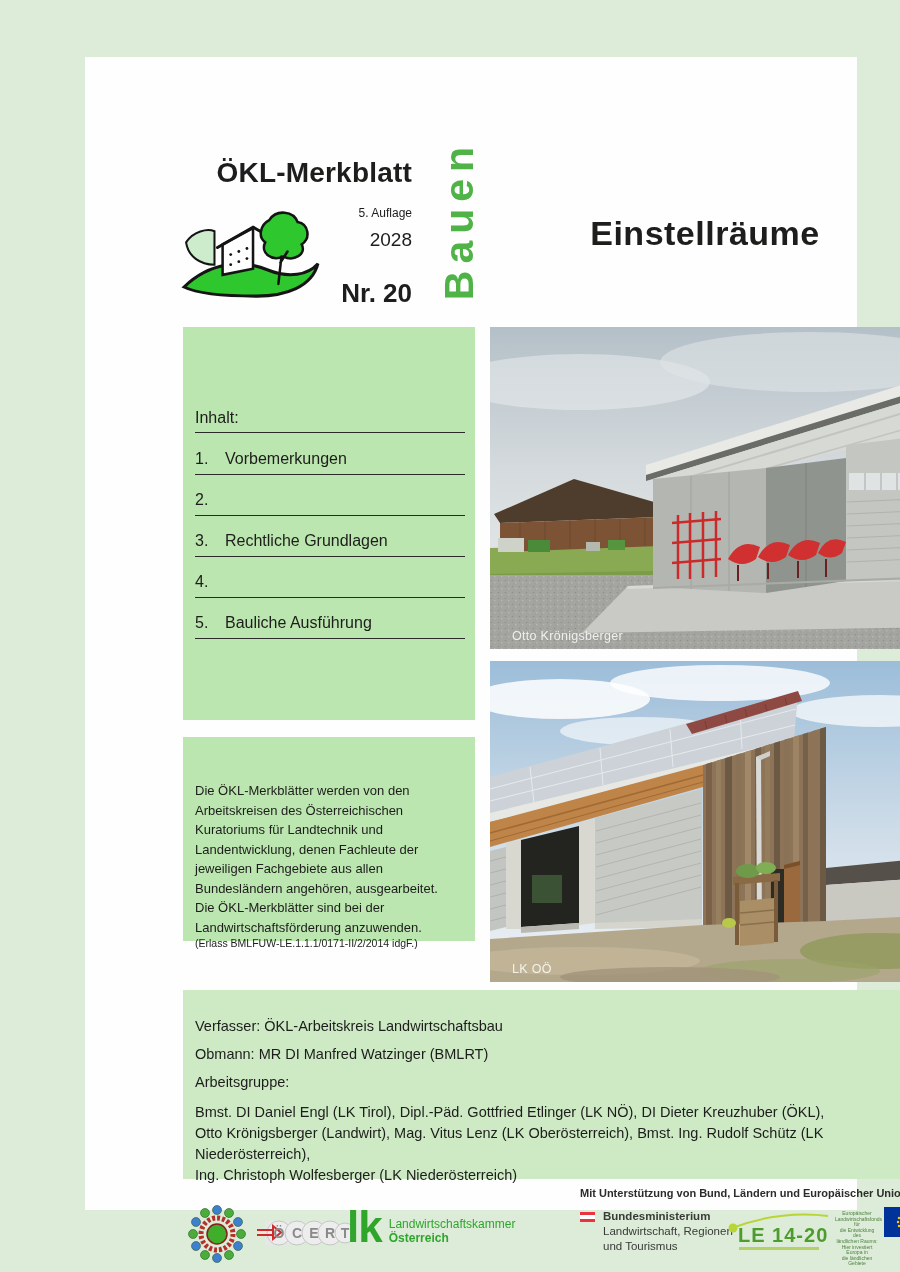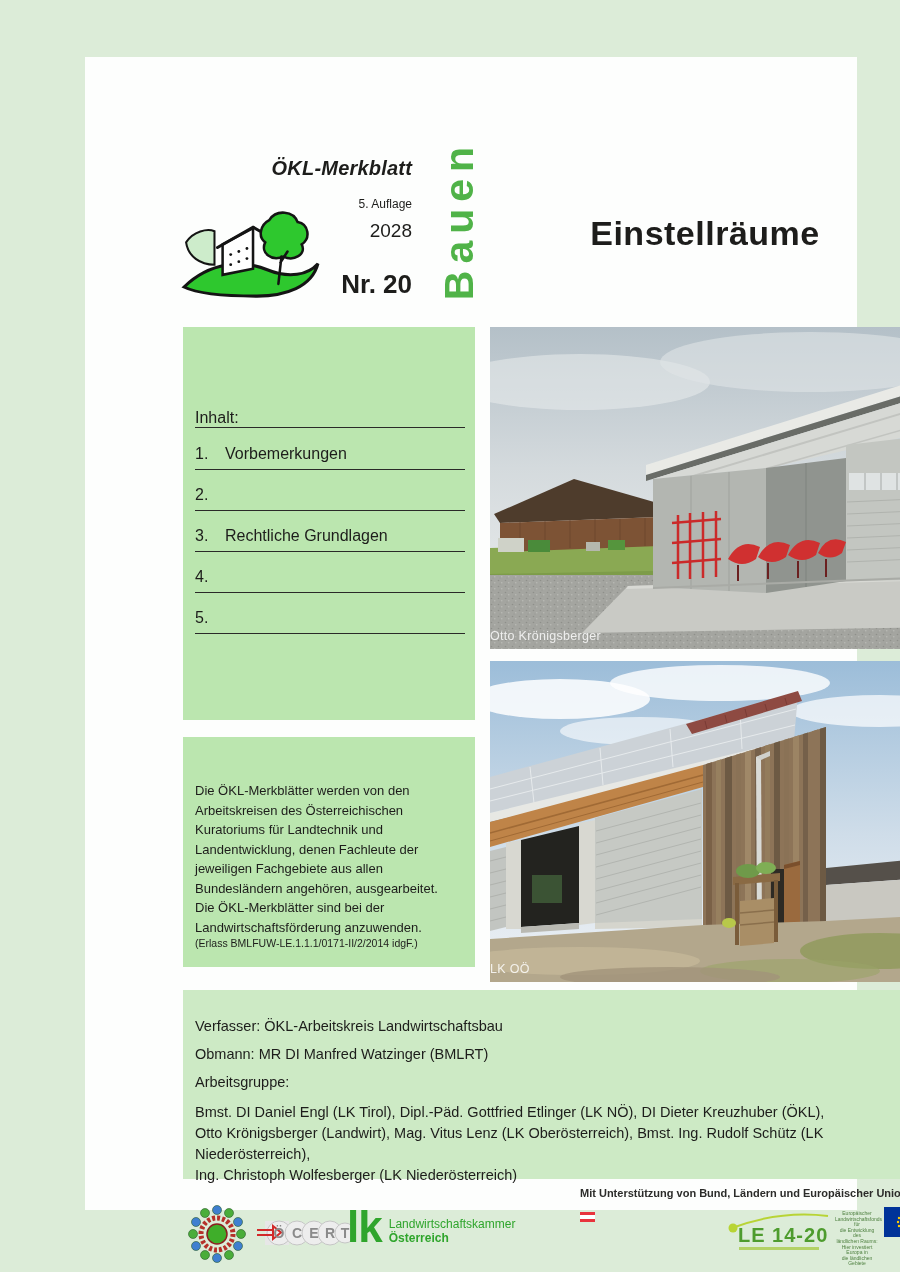--- a/index.html
+++ b/index.html
@@ -4,49 +4,49 @@
 <style>
   * { margin:0; padding:0; box-sizing:border-box; }
   html,body { width:900px; }
   body { font-family:"Liberation Sans", sans-serif; background:#dcecd8; color:#1d1d1b; }
   .page { position:relative; width:900px; height:1272px; background:#dcecd8; overflow:hidden; }
   .content-col { position:absolute; left:85px; top:57px; width:772px; height:1153px; background:#fdfefd; }
 
   
   .logo-okl { position:absolute; left:95px; top:140px; width:142px; height:108px; }
   .brand { position:absolute; left:130px; top:100px; width:197px; text-align:right; }
-  .brand-title { font-size:20px; font-weight:bold; letter-spacing:.2px;font-style:italic; }
+  .brand-title { font-size:28px; font-weight:bold; letter-spacing:.2px; }
   .brand-edition { font-size:12px; margin-top:17px; }
   .brand-year { font-size:19px; margin-top:9px; }
   .brand-number { font-size:26px; font-weight:bold; margin-top:27px; }
   .bauen { position:absolute; left:274px; top:141px; width:200px; height:44px;
            transform:rotate(-90deg); color:#50b348; font-size:41px; font-weight:bold;
            letter-spacing:7px; text-align:center; line-height:44px; }
   .doc-title { position:absolute; left:420px; top:157px; width:400px; text-align:center;
                font-size:34px; font-weight:bold; letter-spacing:.5px; }
 
   
   .toc-panel { position:absolute; left:98px; top:270px; width:292px; height:393px;
                background:#bbe6af; padding:82px 10px 0 12px; }
-  .toc-heading { font-size:16px; border-bottom:1.5px solid #2a2a28; margin-bottom:16px; }
+  .toc-heading { font-size:16px; border-bottom:1.5px solid #2a2a28; padding-bottom:5px; margin-bottom:16px; }
   .toc-item { display:flex; font-size:16px; border-bottom:1.5px solid #2a2a28;
               padding-bottom:5px; margin-bottom:15px; line-height:20px; }
   .toc-num { width:30px; flex:0 0 30px; }
   .toc-label { flex:1; }
 
   
   .photo { position:absolute; overflow:hidden; }
   .photo svg { display:block; width:100%; height:100%; }
   .photo1 { left:405px; top:270px; width:450px; height:322px; }
   .photo2 { left:405px; top:604px; width:450px; height:321px; }
-  .photo-caption { position:absolute; left:0; bottom:6px; color:rgba(255,255,255,.82);
+  .photo-caption { position:absolute; left:22px; bottom:6px; color:rgba(255,255,255,.82);
                    font-size:12.5px; letter-spacing:.3px; }
 
   
-  .info-panel { position:absolute; left:98px; top:680px; width:292px; height:230px;
+  .info-panel { position:absolute; left:98px; top:680px; width:292px; height:204px;
                 background:#bbe6af; padding:44px 16px 0 12px; }
   .info-text { font-size:13px; line-height:19.5px; }
   .info-erlass { font-size:10.5px; }
 
   
   .credits-panel { position:absolute; left:98px; top:933px; width:753px; height:189px;
                    background:#cdeac5; padding:28px 16px 0 12px; }
   .credits-line { font-size:14.5px; margin-bottom:12px; }
   .credits-group-line { font-size:14.5px; line-height:21px; }
 
@@ -114,20 +114,21 @@
       </div>
       <div class="toc-item">
         <span class="toc-num">3.</span>
         <span class="toc-label">Rechtliche Grundlagen</span>
       </div>
       <div class="toc-item">
         <span class="toc-num">4.</span>
       </div>
       <div class="toc-item">
         <span class="toc-num">5.</span>
+        <span class="toc-label">Bauliche Ausführung</span>
       </div>
     </div>
 
     <div class="photo photo1">
       <svg viewBox="0 0 450 322" preserveAspectRatio="none">
         <defs>
           <linearGradient id="sky1" x1="0" y1="0" x2="0" y2="1">
             <stop offset="0" stop-color="#b4c0c8"></stop>
               <stop offset=".55" stop-color="#d4dadd"></stop>
               <stop offset="1" stop-color="#e5e8e9"></stop>
@@ -398,20 +399,25 @@
     </div>
 
     <div class="footer-support">Mit Unterstützung von Bund, Ländern und Europäischer Union</div>
 
     <div class="ministry">
       <div class="ministry-flag">
         <div class="m-red"></div>
           <div class="m-white"></div>
           <div class="m-red"></div>
       </div>
+      <div class="ministry-text">
+        <div class="ministry-line1">Bundesministerium</div>
+        <div>Landwirtschaft, Regionen</div>
+        <div>und Tourismus</div>
+      </div>
     </div>
 
     <svg class="le-logo" viewBox="0 0 108 58">
       <path d="M6 26 Q 54 8 102 14" fill="none" stroke="#b8d435" stroke-width="2"></path>
       <circle cx="7" cy="26" r="4.5" fill="#b8d435"></circle>
       <text x="12" y="40" font-family="Liberation Sans, sans-serif" font-size="20" font-weight="bold" letter-spacing="1" fill="#4e9c2e">LE 14-20</text>
       <rect x="13" y="45" width="80" height="3" fill="#a9cc4a" opacity=".8"></rect>
     </svg>
 
     <div class="eu-textblock">

